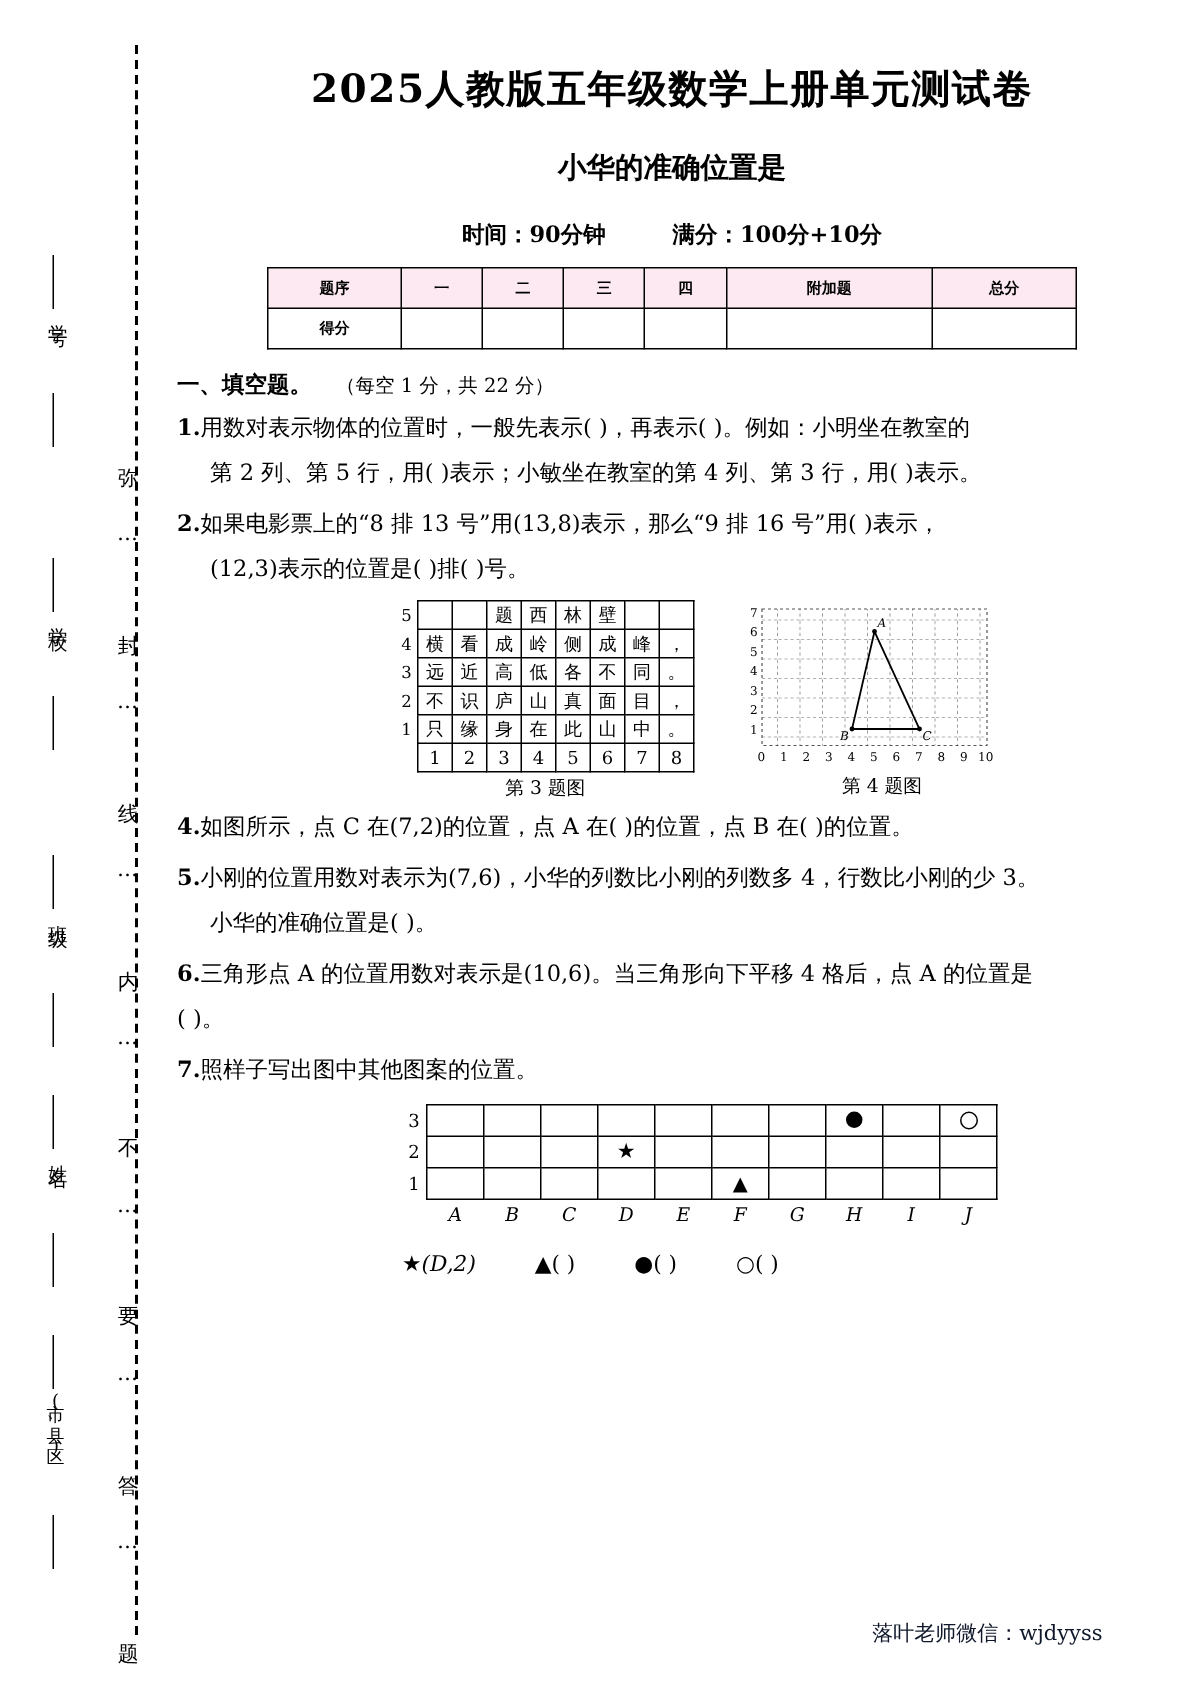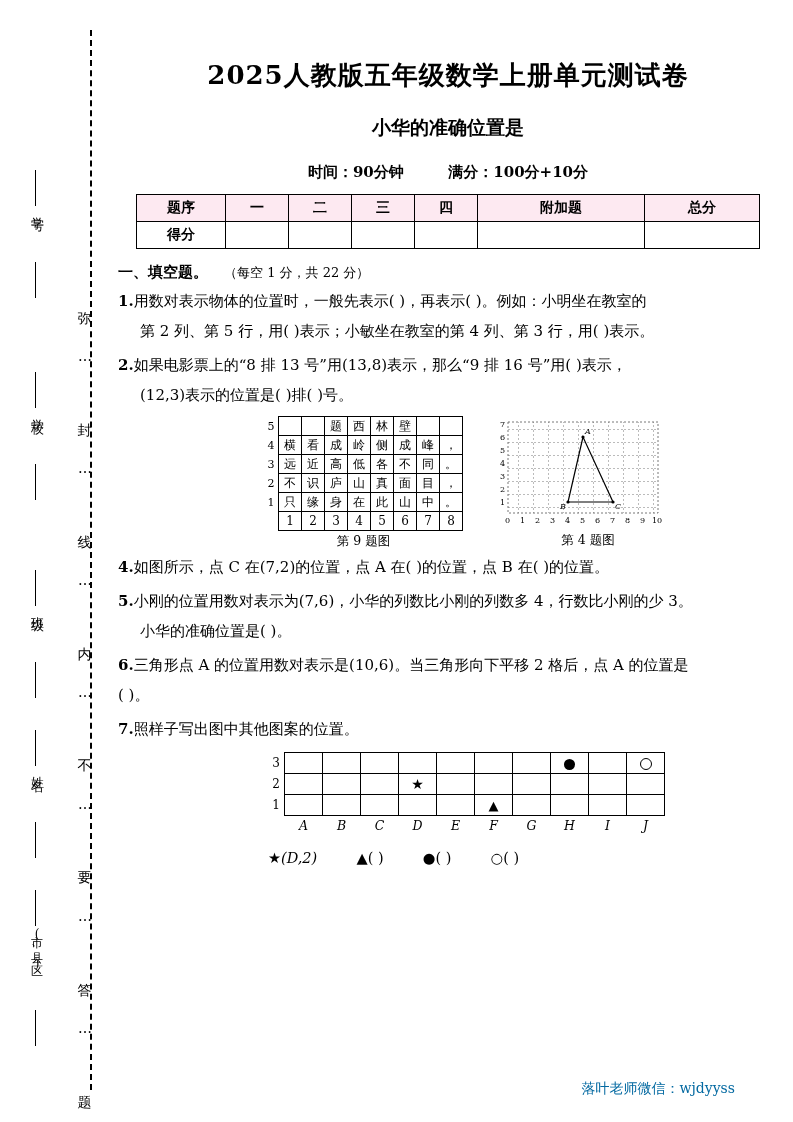--- a/index.html
+++ b/index.html
@@ -34,21 +34,21 @@
     position:absolute;left:76px;
     writing-mode:vertical-rl;
     text-orientation:upright;
     font-family:"DejaVu Serif","Liberation Serif",serif;
     font-size:14px;
     letter-spacing:16px;
     white-space:nowrap;
   }
 
   
-  .main{position:absolute;left:118px;top:16px;width:660px;}
+  .main{position:absolute;left:118px;top:0;width:660px;}
 
   .title{
     text-align:center;
     font-family:"DejaVu Serif","Liberation Serif",serif;
     font-weight:bold;
     font-size:26px;
     margin-top:42px;
     letter-spacing:1px;
   }
   .subtitle{
@@ -63,23 +63,23 @@
     font-family:"DejaVu Serif","Liberation Serif",serif;
     font-weight:bold;
     font-size:15px;
     margin-top:22px;
   }
   .timeline .gap{display:inline-block;width:34px;}
 
   table.score{
     border-collapse:collapse;
     margin:12px auto 0 auto;
-    width:624px;
-    font-family:"DejaVu Serif","Liberation Serif",serif;
-    font-size:14px;
+    width:540px;
+    font-family:"DejaVu Serif","Liberation Serif",serif;
+    font-size:10px;
   }
   table.score td{
     border:1px solid #000;
     height:24px;
     text-align:center;
     vertical-align:middle;
   }
   table.score tr.hdr td{background:#fde9f1;font-weight:bold;}
   table.score td.lbl{width:86px;font-weight:bold;}
 
@@ -140,21 +140,21 @@
     margin-top:6px;
     margin-left:150px;
   }
   .answers span.gapx{display:inline-block;width:30px;}
 
   .footer{
     position:absolute;
     right:58px;bottom:24px;
     font-family:"DejaVu Serif","Liberation Serif",serif;
     font-size:14px;
-    color:#0369a1;
+    color:#0f172a;
   }
 </style>
 </head>
 <body>
 
 <div class="page">
 
   <div class="leftcol">
     <div class="vline" style="left:35px;top:170px;height:36px;"></div>
     <div class="vtext" style="left:28px;top:206px;">学号</div>
@@ -294,21 +294,21 @@
             <td>2</td>
             <td>3</td>
             <td>4</td>
             <td>5</td>
             <td>6</td>
             <td>7</td>
             <td>8</td>
           </tr>
         </tbody>
           </table>
-        <div class="figcap">第 9 题图</div>
+        <div class="figcap">第 3 题图</div>
       </div>
 
       <div class="gridwrap">
         <svg width="200" height="110" viewBox="0 0 200 110">
           <defs>
             <pattern id="dg" width="15" height="13" patternUnits="userSpaceOnUse">
               <path d="M15 0 L0 0 0 13" fill="none" stroke="#555" stroke-width="0.8" stroke-dasharray="2,2"></path>
             </pattern>
           </defs>
           <rect x="20" y="6" width="150" height="91" fill="url(#dg)" stroke="#555" stroke-width="0.8" stroke-dasharray="2,2"></rect>
@@ -348,21 +348,21 @@
     <div class="q">
       <div><span class="num">4.</span><span>如图所示，点 C 在(7,2)的位置，点 A 在(    )的位置，点 B 在(    )的位置。</span></div>
     </div>
 
     <div class="q">
       <div><span class="num">5.</span><span>小刚的位置用数对表示为(7,6)，小华的列数比小刚的列数多 4，行数比小刚的少 3。</span></div>
       <div class="indent">小华的准确位置是(    )。</div>
     </div>
 
     <div class="q">
-      <div><span class="num">6.</span><span>三角形点 A 的位置用数对表示是(10,6)。当三角形向下平移 2 格后，点 A 的位置是</span></div>
+      <div><span class="num">6.</span><span>三角形点 A 的位置用数对表示是(10,6)。当三角形向下平移 4 格后，点 A 的位置是</span></div>
       <div>(    )。</div>
     </div>
 
     <div class="q">
       <div><span class="num">7.</span><span>照样子写出图中其他图案的位置。</span></div>
     </div>
 
     <div class="patwrap">
       <div class="patinner">
         <table class="pat">

